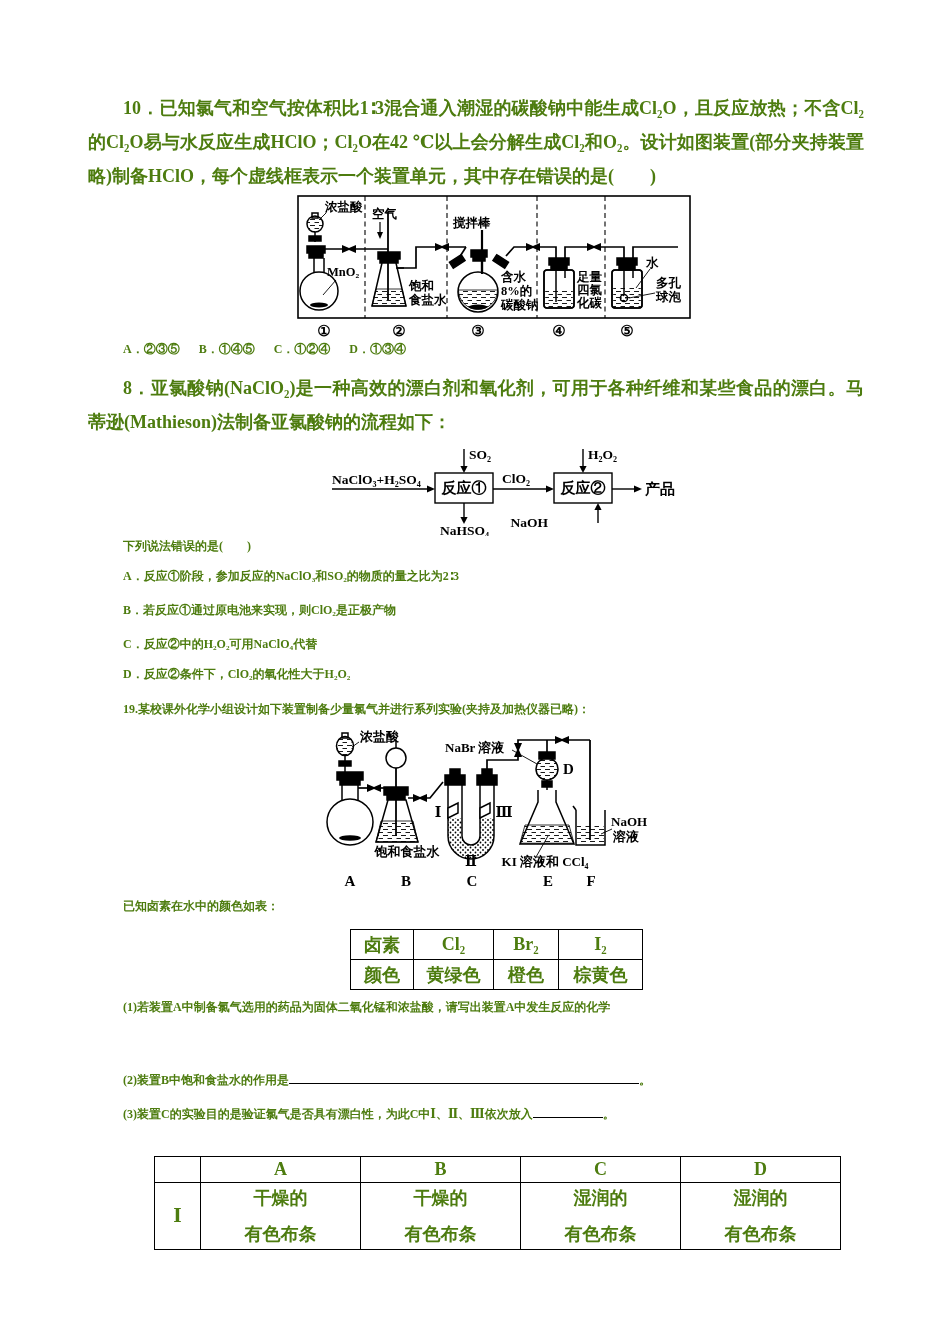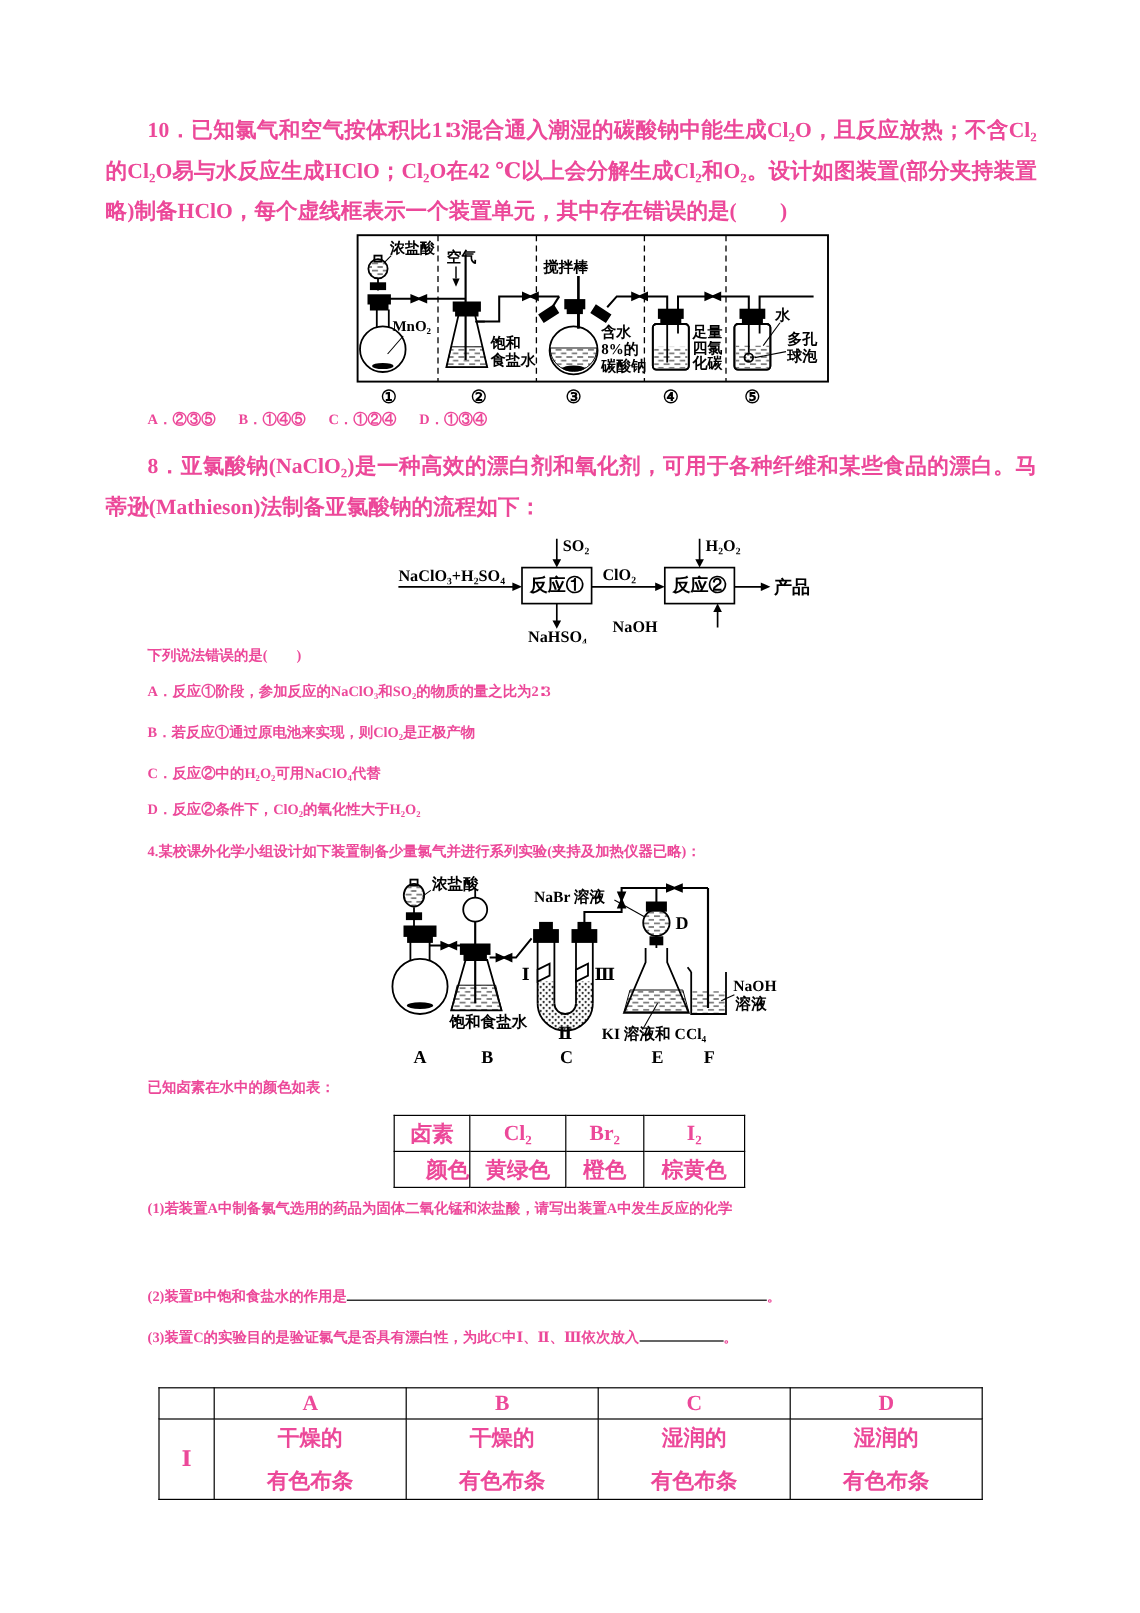--- a/index.html
+++ b/index.html
@@ -1,24 +1,24 @@
 <!DOCTYPE html>
 <html><head>
 <meta charset="utf-8">
 <style>
   html,body{margin:0;padding:0;background:#fff;}
   .page{position:relative;width:950px;height:1344px;background:#ffffff;overflow:hidden;
-        font-family:"Liberation Serif","DejaVu Serif",serif;color:#ec4899;font-weight:700;}
+        font-family:"Liberation Serif","DejaVu Serif",serif;color:#4d7c0f;font-weight:700;}
   .page *{box-sizing:border-box;}
   .para{position:absolute;font-size:18px;line-height:34px;text-align:justify;}
   .indent{text-indent:35px;}
   .line{position:absolute;font-size:12px;white-space:nowrap;}
   .optgap{margin-right:16px;}
   .blank{display:inline-block;border-bottom:1.8px solid #000;height:18px;vertical-align:baseline;}
-  table.sheet{border-collapse:collapse;position:absolute;font-size:18px;font-weight:700;text-align:center;background:#fff;}
+  table.sheet{border-collapse:collapse;position:absolute;font-size:18px;font-weight:700;text-align:center;background:#fff;margin-left:22px;}
   table.sheet td{border:1.7px solid #000;padding:0;}
   svg{position:absolute;}
   svg text{font-family:"Liberation Serif","DejaVu Serif",serif;font-weight:700;fill:#000;}
 </style>
 </head>
 <body>
 
 <div class="page">
 
   <div class="para indent" style="left:88px;top:91px;width:776px;">10．已知氯气和空气按体积比1∶3混合通入潮湿的碳酸钠中能生成Cl₂O，且反应放热；不含Cl₂的Cl₂O易与水反应生成HClO；Cl₂O在42 ℃以上会分解生成Cl₂和O₂。设计如图装置(部分夹持装置略)制备HClO，每个虚线框表示一个装置单元，其中存在错误的是(　　)</div>
@@ -180,21 +180,21 @@
     <text x="218" y="85" font-size="13.5" text-anchor="end">NaOH</text>
     <text x="315" y="52" font-size="15">产品</text>
   </svg>
 
   <div class="line" style="left:123px;top:538px;">下列说法错误的是(　　)</div>
   <div class="line" style="left:123px;top:568px;">A．反应①阶段，参加反应的NaClO₃和SO₂的物质的量之比为2∶3</div>
   <div class="line" style="left:123px;top:636px;">C．反应②中的H₂O₂可用NaClO₄代替</div>
   <div class="line" style="left:123px;top:602px;">B．若反应①通过原电池来实现，则ClO₂是正极产物</div>
   <div class="line" style="left:123px;top:666px;">D．反应②条件下，ClO₂的氧化性大于H₂O₂</div>
 
-  <div class="line" style="left:123px;top:701px;">4.某校课外化学小组设计如下装置制备少量氯气并进行系列实验(夹持及加热仪器已略)：</div>
+  <div class="line" style="left:123px;top:701px;">19.某校课外化学小组设计如下装置制备少量氯气并进行系列实验(夹持及加热仪器已略)：</div>
 
   <svg style="left:284px;top:726px;" width="412" height="166" viewBox="0 0 412 166">
     <defs>
       <pattern id="lq2" width="9" height="6" patternUnits="userSpaceOnUse">
         <path d="M0,1.5h5M4.5,4.5h5" stroke="#000" stroke-width="0.9" fill="none"></path>
       </pattern>
       <pattern id="dt2" width="5" height="5" patternUnits="userSpaceOnUse">
         <circle cx="1.5" cy="1.5" r="0.9" fill="#000"></circle>
           <circle cx="4" cy="4" r="0.9" fill="#000"></circle>
       </pattern>
@@ -296,21 +296,21 @@
 
   <table class="sheet" style="left:328px;top:929px;">
     <tbody>
         <tr>
       <td style="width:63px;height:30px;">卤素</td>
       <td style="width:80px;">Cl₂</td>
       <td style="width:65px;">Br₂</td>
       <td style="width:84px;">I₂</td>
     </tr>
     <tr>
-      <td style="height:30px;text-align:right;">颜色</td>
+      <td style="height:30px;">颜色</td>
       <td>黄绿色</td>
       <td>橙色</td>
       <td>棕黄色</td>
     </tr>
   </tbody>
     </table>
 
   <div class="line" style="left:123px;top:999px;text-align:center;">(1)若装置A中制备氯气选用的药品为固体二氧化锰和浓盐酸，请写出装置A中发生反应的化学</div>
   <div class="line" style="left:123px;top:1066px;">
     <span>(2)装置B中饱和食盐水的作用是</span><span class="blank" style="width:350px;"></span><span>。</span>

